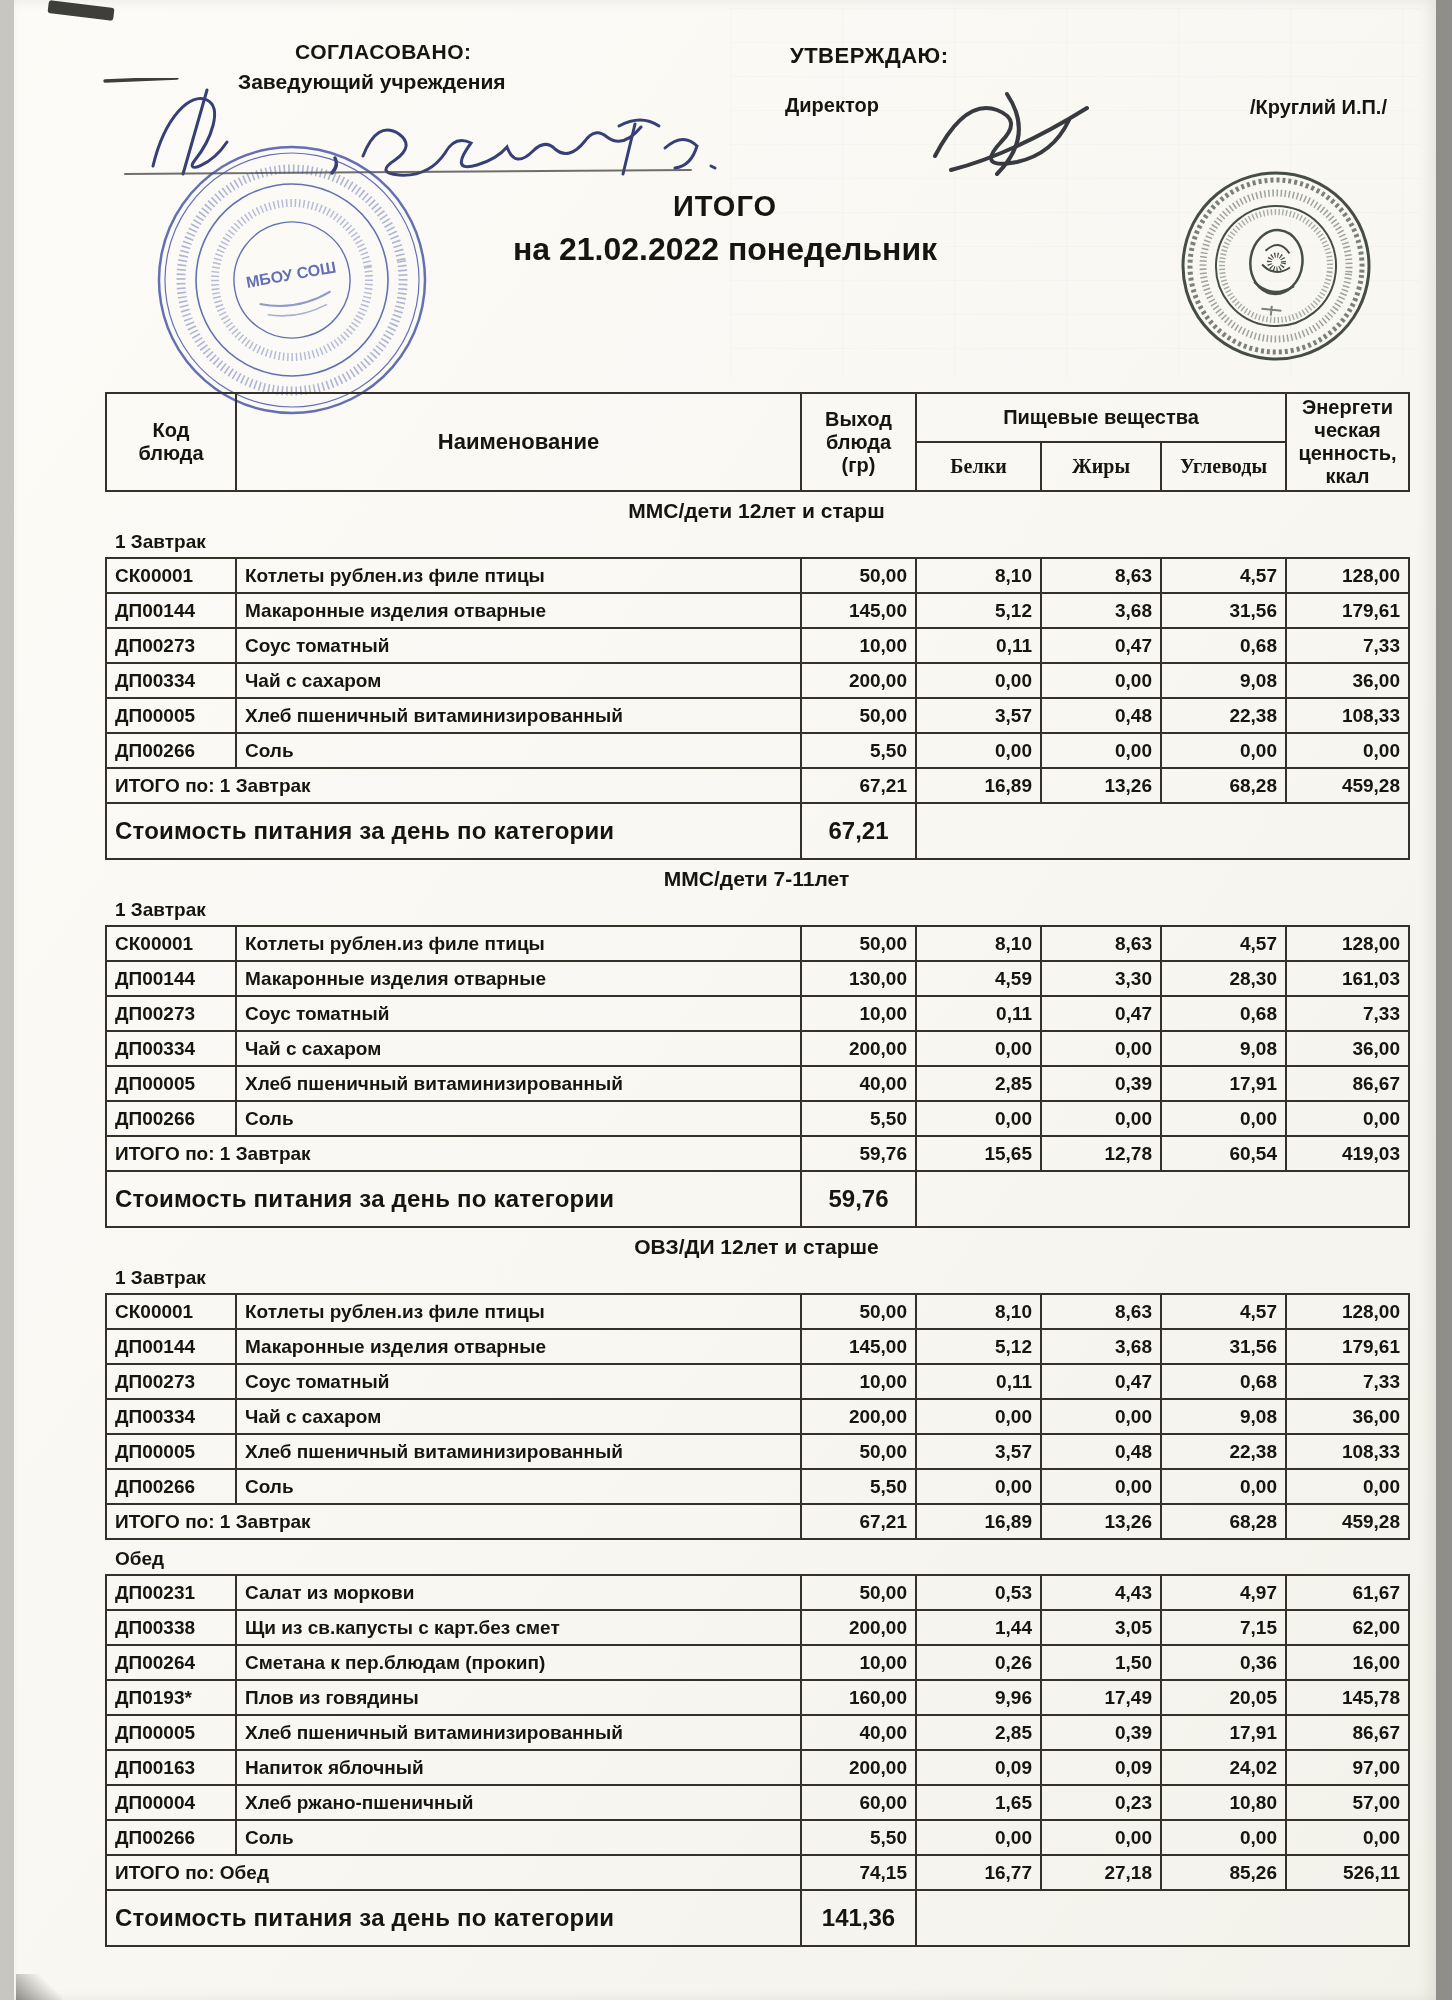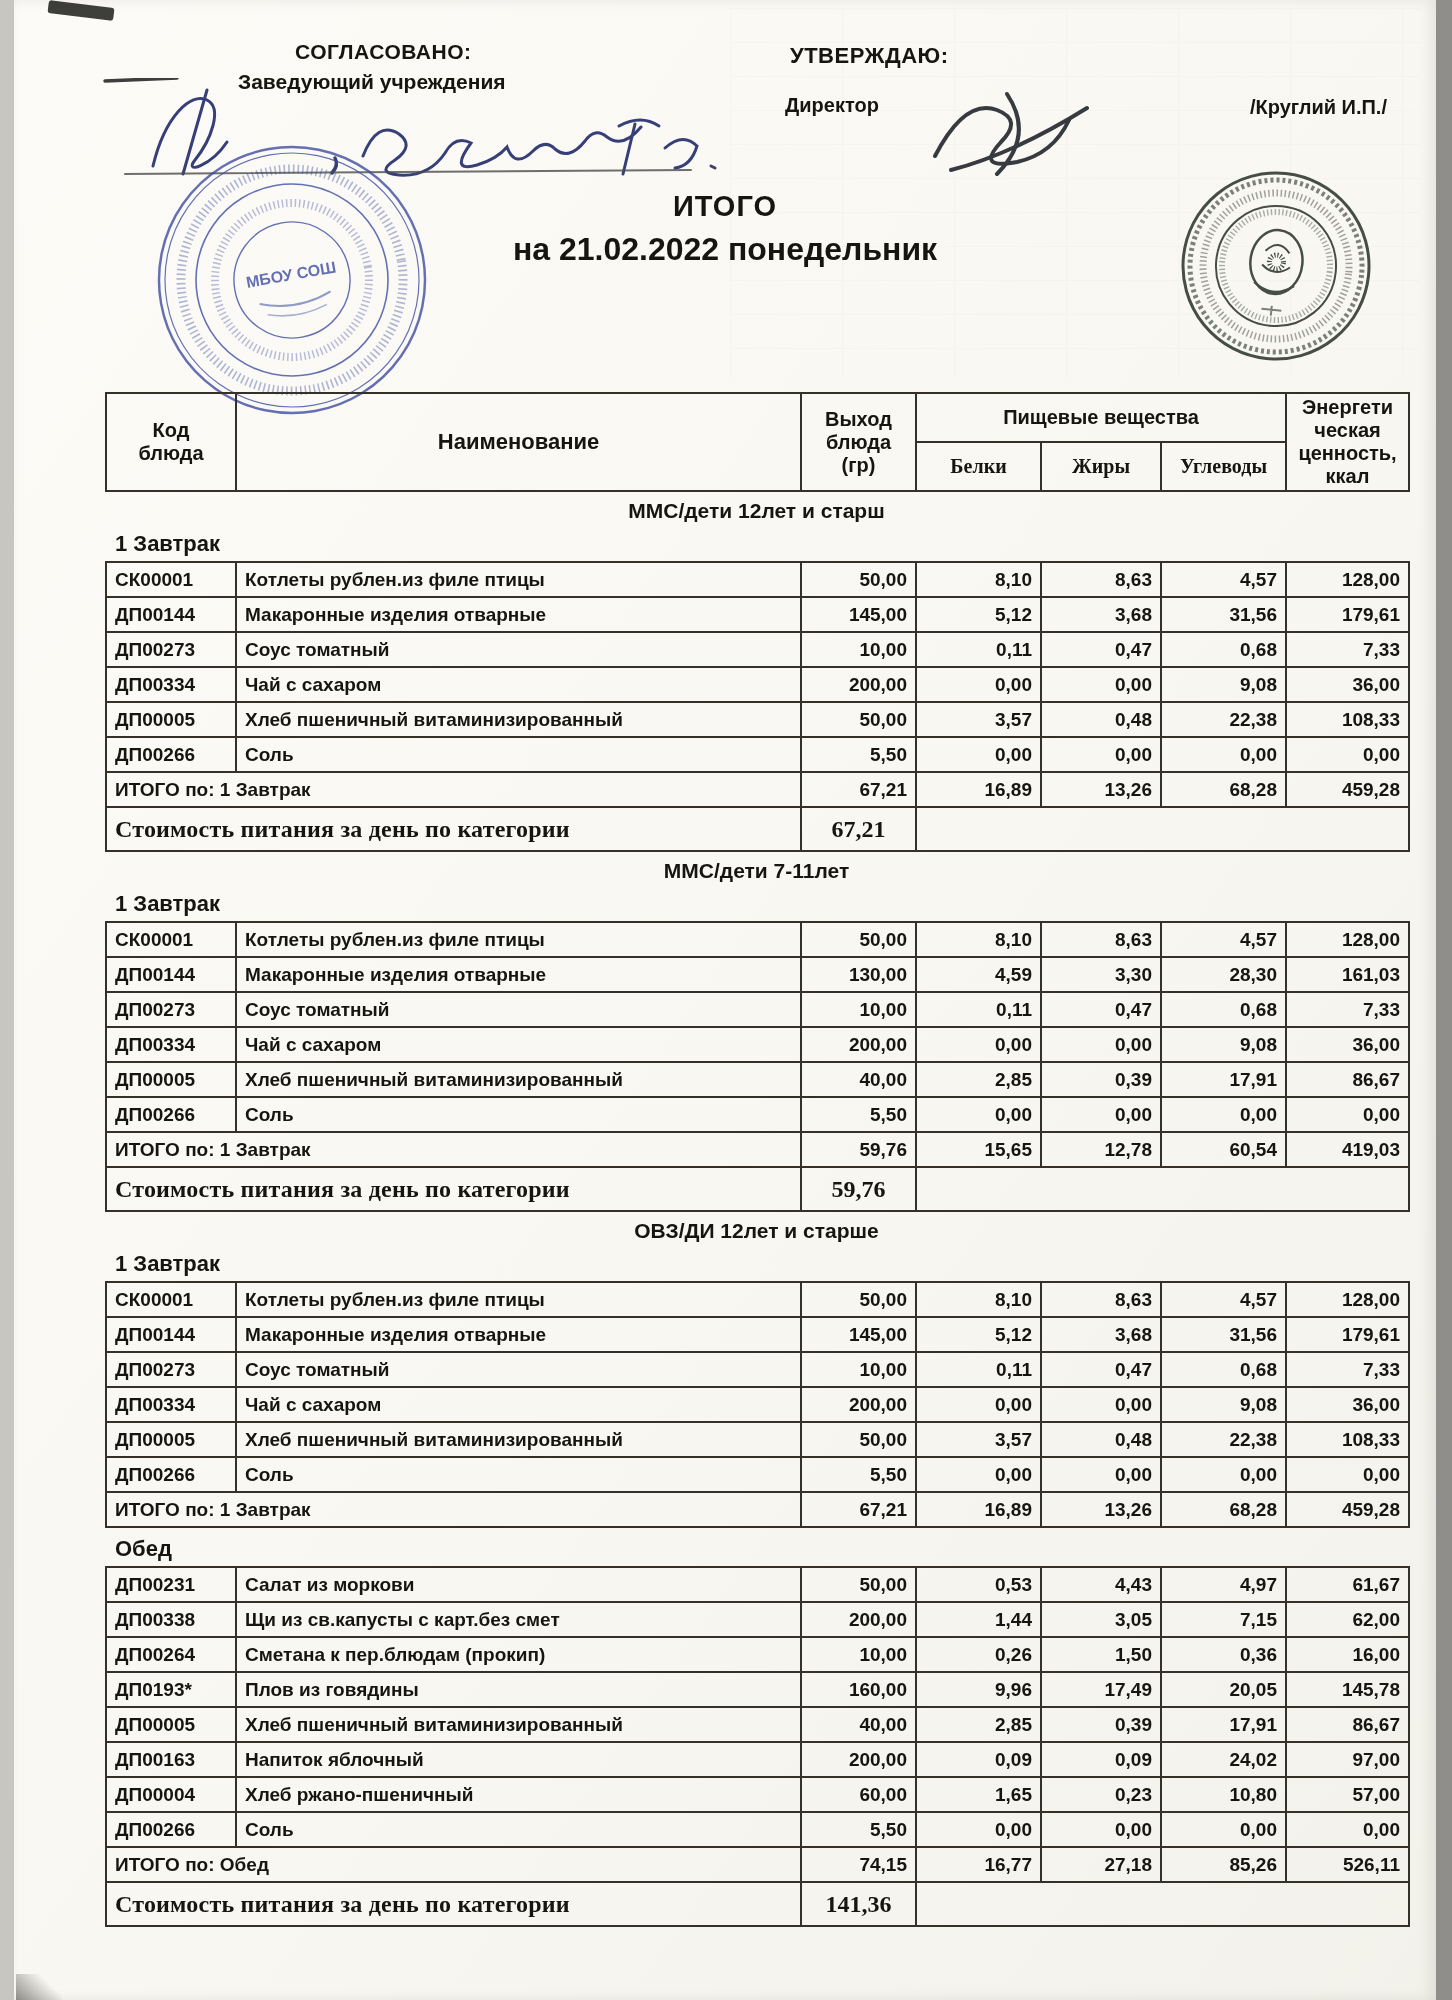--- a/index.html
+++ b/index.html
@@ -59,25 +59,25 @@
   .hc { text-align:center; white-space:pre-line; font-size:20px; line-height:1.15; }
   .hc-name { font-size:22px; }
   .hc-top { height:40px; }
   .hc-sub { height:72px;font-family:Liberation Serif, serif; }
   .c-code { text-align:left; }
   .c-name { text-align:left; }
   .c-num  { text-align:right; }
   tr.total-row td { font-weight:bold; }
   .c-total-label { text-align:left; }
   table.cost-table { margin-top:-2px; }
-  table.cost-table td { height:44px;font-family:Liberation Serif, serif; }
+  table.cost-table td { height:56px; }
   .c-cost-label { font-size:24px; text-align:left; padding-left:10px; letter-spacing:.2px; }
   .c-cost-value { font-size:24px; text-align:center; }
   .category-title { text-align:center; font-size:21px; font-weight:bold; margin:7px 0 5px; width:1303px; }
-  .meal-label { font-size:22px; font-weight:bold; margin:8px 0 4px; padding-left:10px; }
+  .meal-label { font-size:19px; font-weight:bold; margin:8px 0 4px; padding-left:10px; }
   section.menu-section { display:block; }
 </style>
 </head>
 <body>
 
 <div class="paper"></div>
 <div class="edge-left"></div>
 <div class="edge-right"></div>
 <div class="corner-mark"></div>
 <div class="corner-br"></div>

